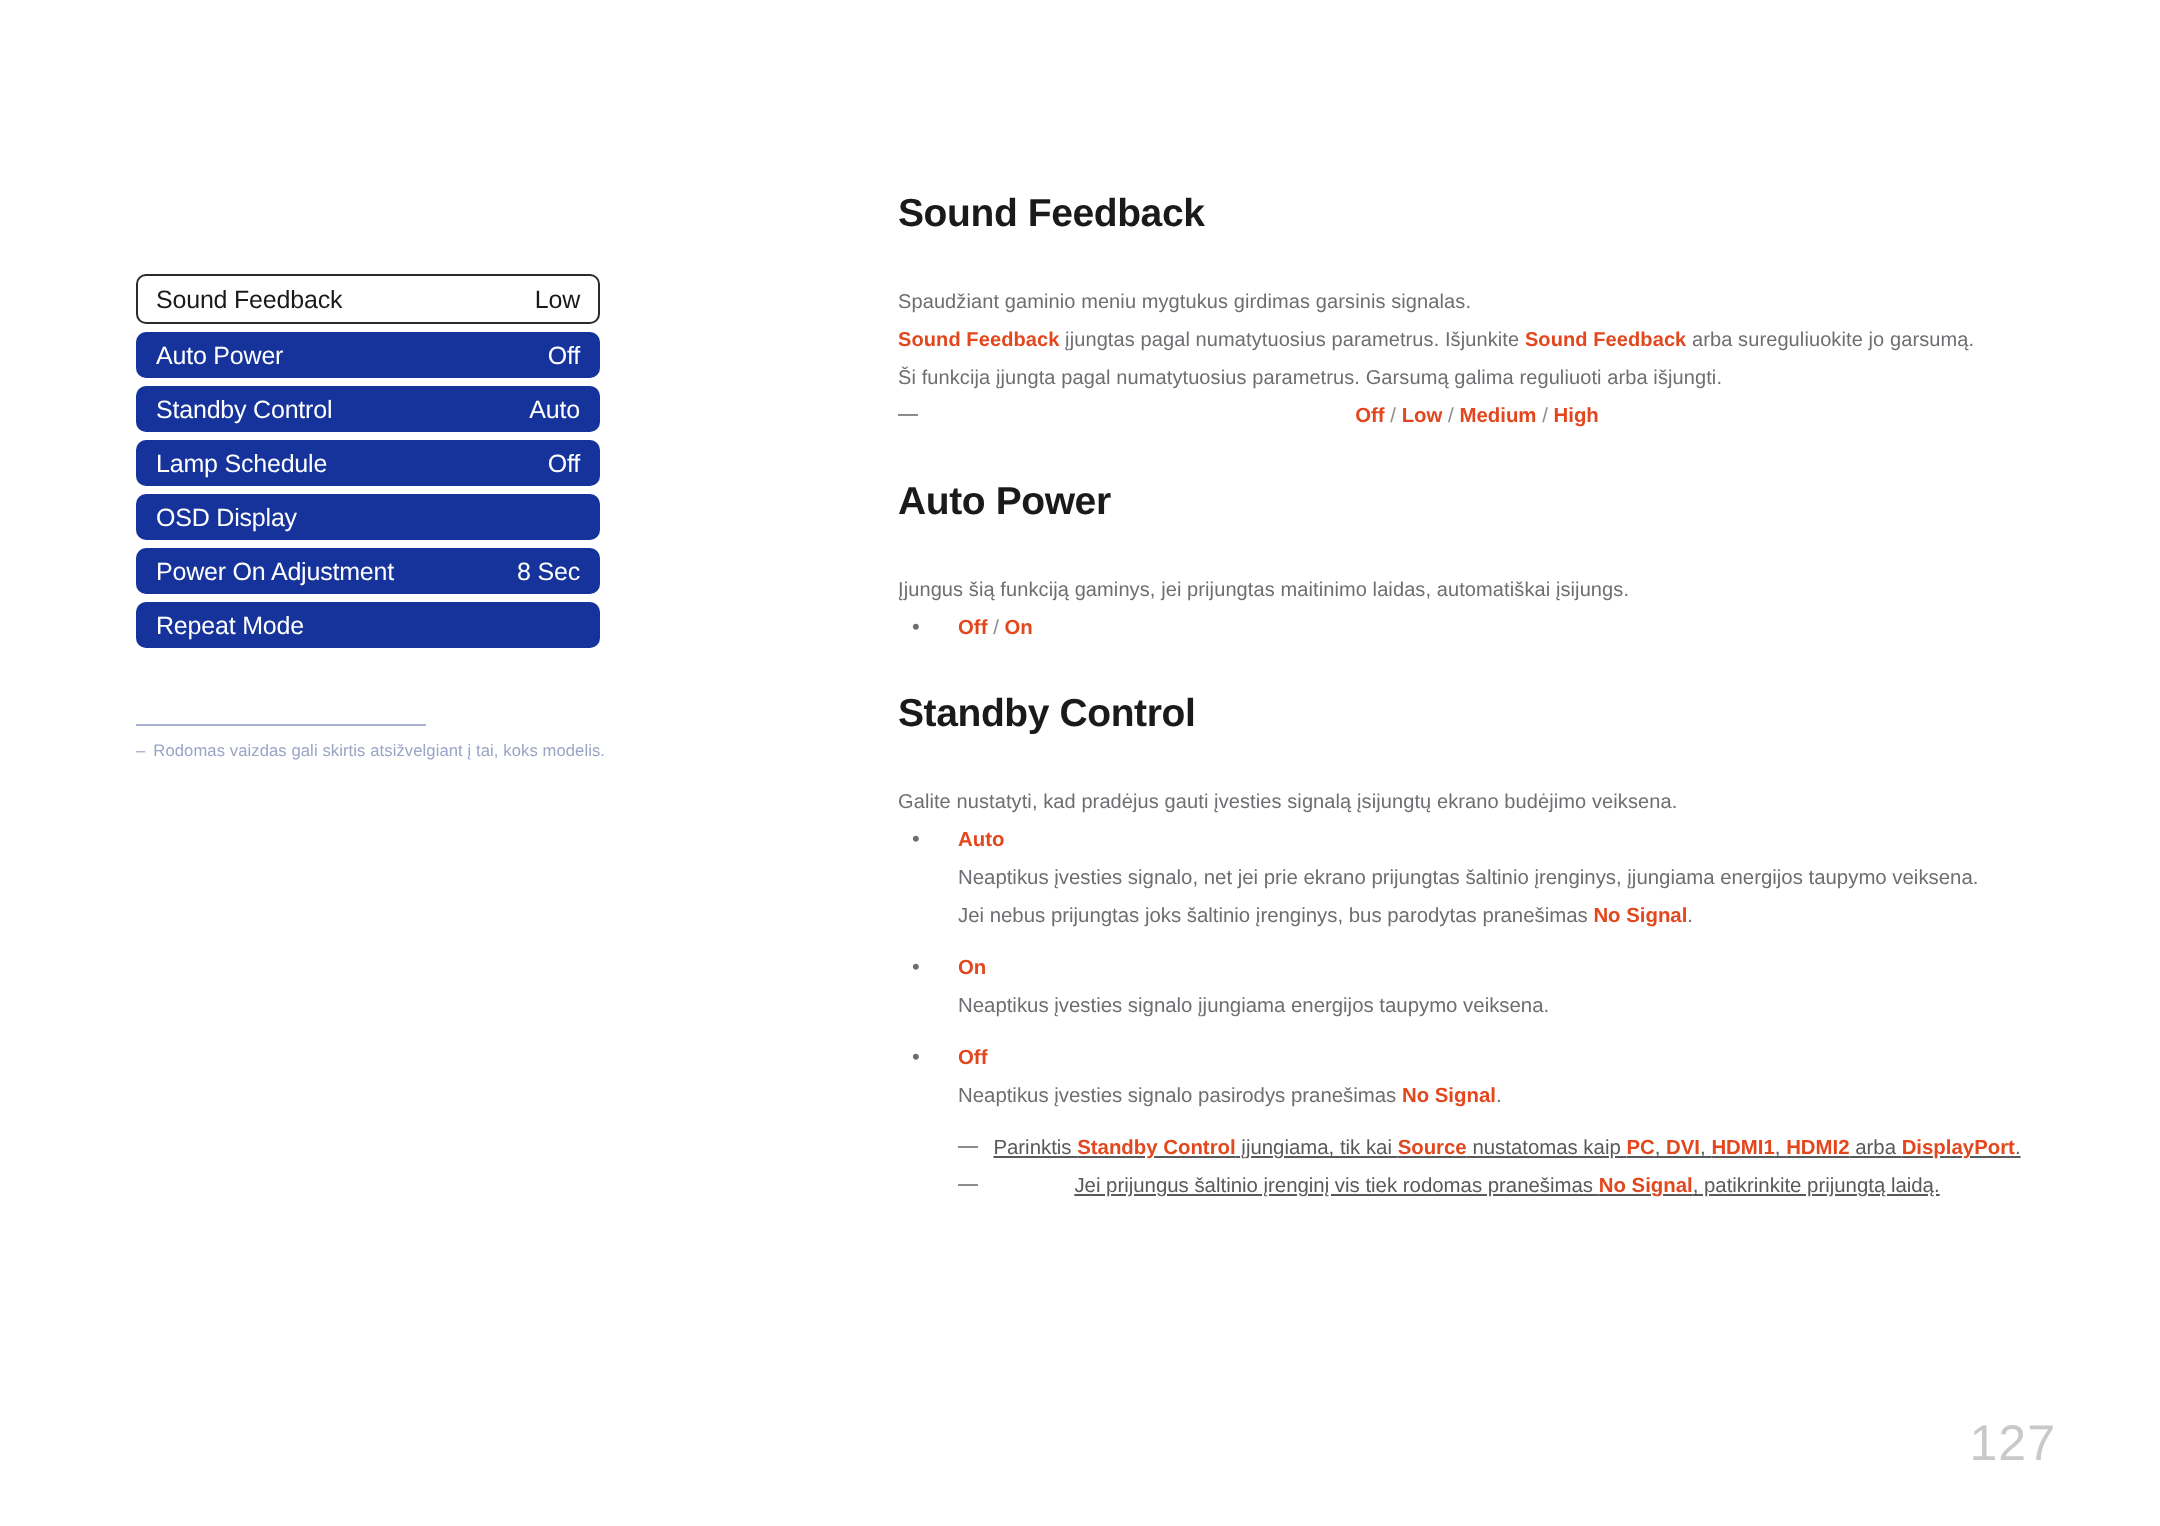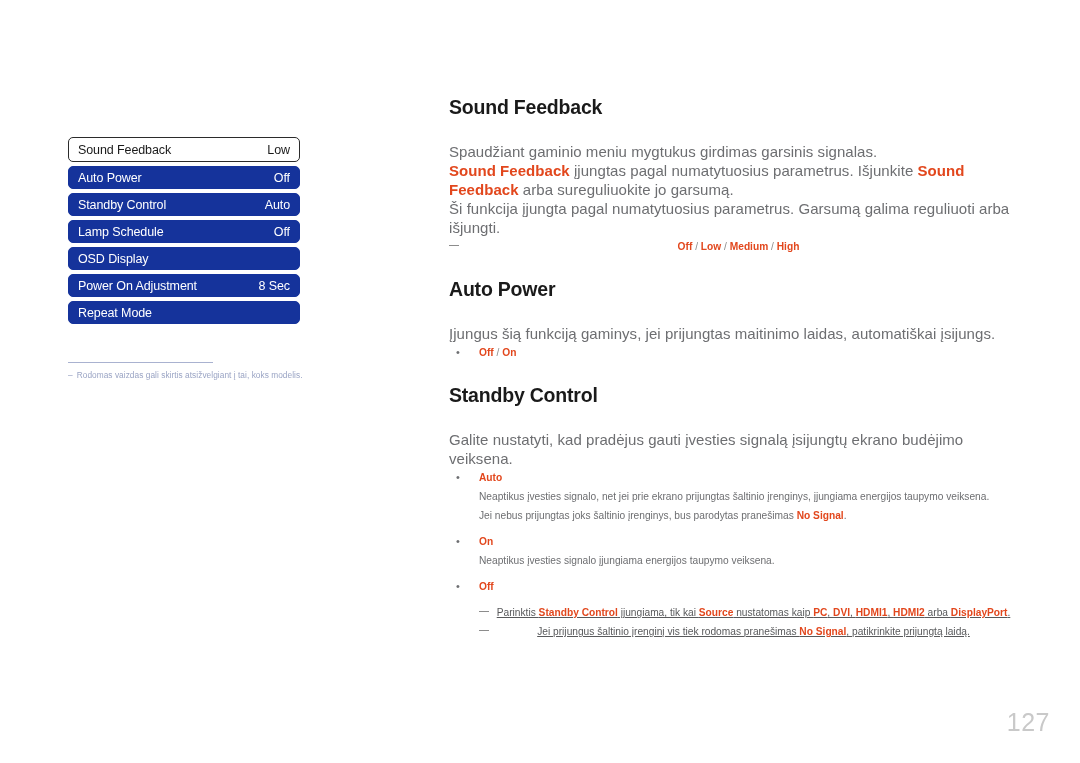--- a/index.html
+++ b/index.html
@@ -85,21 +85,21 @@
   }
   h2.section-heading {
     font-size: 19.5px;
     font-weight: bold;
     color: #1a1a1a;
     margin: 0;
     letter-spacing: -0.2px;
   }
   .heading-gap-1 { height: 23px; }
   .para {
-    font-size: 15px;
+    font-size: 10px;
     line-height: 19px;
     color: #6d6e71;
     letter-spacing: 0.05px;
   }
   .accent { color: #e2471d; font-weight: bold; }
   .slash { color: #8c8c8c; font-weight: normal; }
 
   
   .dash-item {
     display: flex;
@@ -149,21 +149,21 @@
     padding-left: 30px;
   }
   .note-indent { padding-left: 30px; text-decoration: underline; }
 
   .vgap-s { height: 7px; }
   .vgap-l { height: 22px; }
 
   
   #page-number {
     position: absolute;
-    right: 30px;
+    right: 52px;
     bottom: 26px;
     font-size: 25px;
     color: #c9c9c9;
     letter-spacing: 0.5px;
     font-family: "Liberation Sans", sans-serif;
   }
 </style>
 </head>
 <body>
 
@@ -279,20 +279,23 @@
   <div class="sub-para">
     <span>Neaptikus įvesties signalo įjungiama energijos taupymo veiksena.</span>
   </div>
 
   <div class="vgap-s"></div>
 
   <div class="bullet-item">
     <span class="bullet-mark">•</span>
     <span class="bullet-text accent">Off</span>
   </div>
+  <div class="sub-para">
+    <span>Neaptikus įvesties signalo pasirodys pranešimas </span><span class="accent">No Signal</span><span>.</span>
+  </div>
 
   <div class="vgap-s"></div>
 
   <div class="dash-item note-indent">
     <span class="dash-mark"></span>
     <span class="dash-text"><span>Parinktis </span><span class="accent">Standby Control</span><span> įjungiama, tik kai </span><span class="accent">Source</span><span> nustatomas kaip </span><span class="accent">PC</span><span>, </span><span class="accent">DVI</span><span>, </span><span class="accent">HDMI1</span><span>, </span><span class="accent">HDMI2</span><span> arba </span><span class="accent">DisplayPort</span><span>.</span></span>
   </div>
 
   <div class="dash-item note-indent">
     <span class="dash-mark"></span>

